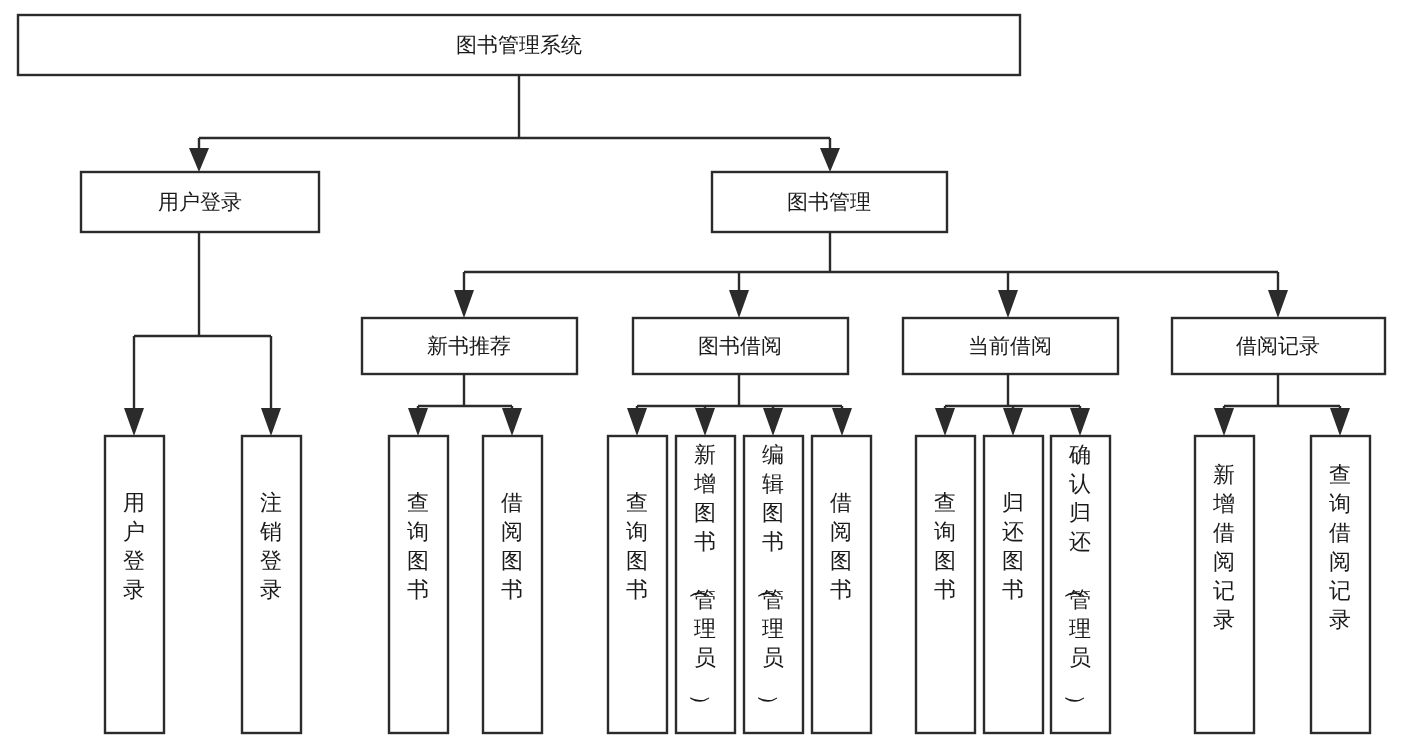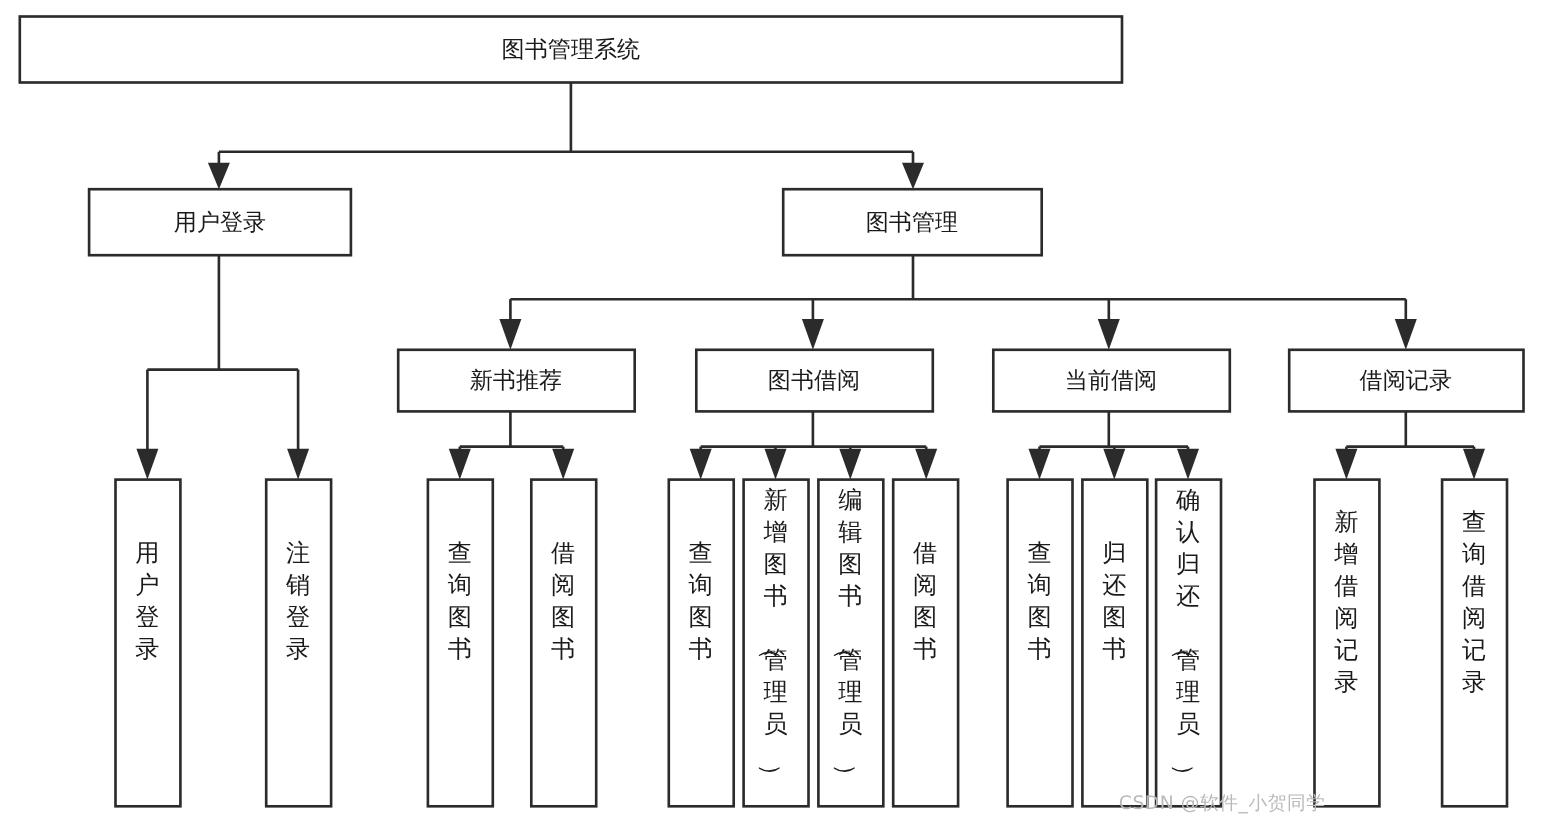--- a/index.html
+++ b/index.html
@@ -219,14 +219,13 @@
       <rect class="node-box" x="1195" y="436" width="59" height="297"></rect>
       <text class="node-label-v" x="1224" y="482"><tspan x="1224" dy="0">新</tspan><tspan x="1224" dy="29">增</tspan><tspan x="1224" dy="29">借</tspan><tspan x="1224" dy="29">阅</tspan><tspan x="1224" dy="29">记</tspan><tspan x="1224" dy="29">录</tspan></text>
     </g>
     <g>
       <rect class="node-box" x="1311" y="436" width="59" height="297"></rect>
       <text class="node-label-v" x="1340" y="482"><tspan x="1340" dy="0">查</tspan><tspan x="1340" dy="29">询</tspan><tspan x="1340" dy="29">借</tspan><tspan x="1340" dy="29">阅</tspan><tspan x="1340" dy="29">记</tspan><tspan x="1340" dy="29">录</tspan></text>
     </g>
 
   </svg>
 
-  <div class="watermark">CSDN @软件_小贺同学</div>
 </div>
 
 </body></html>

